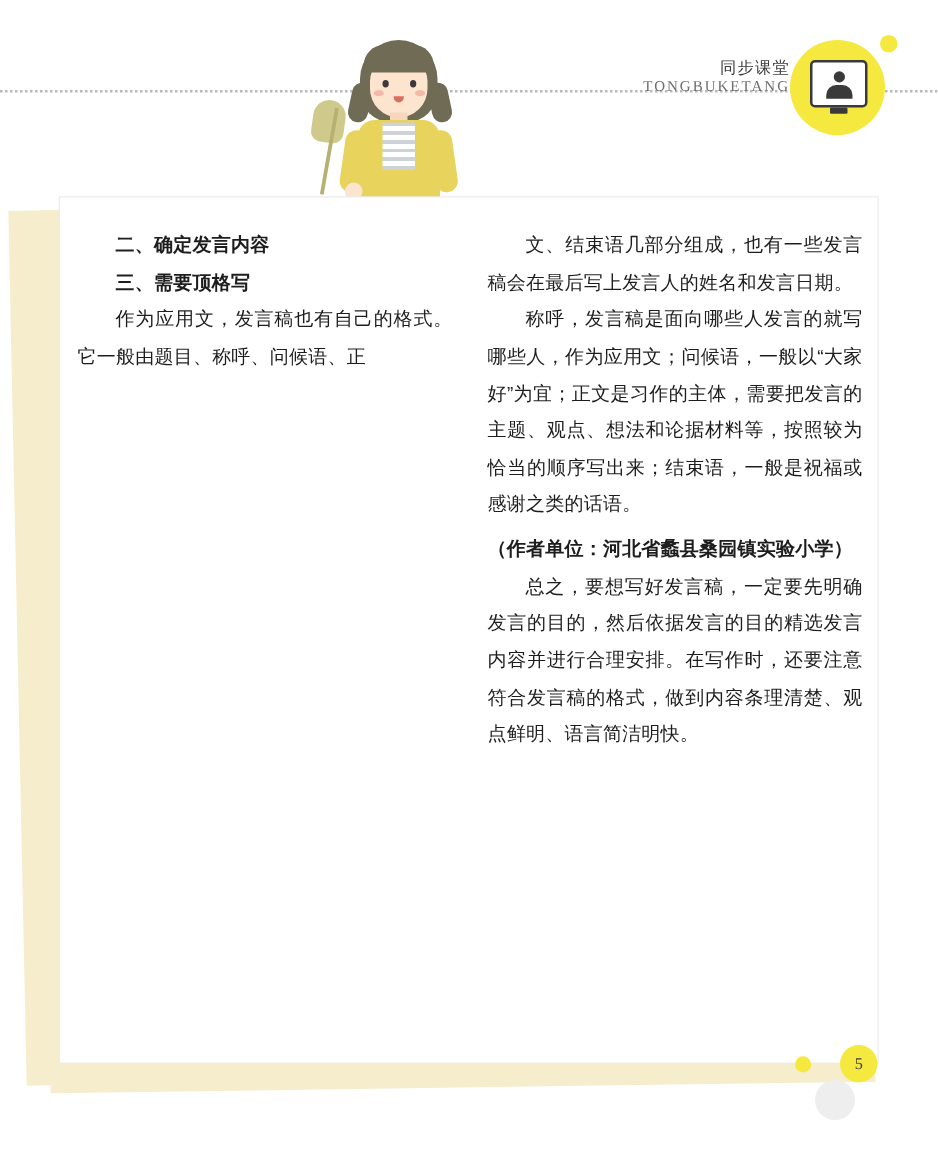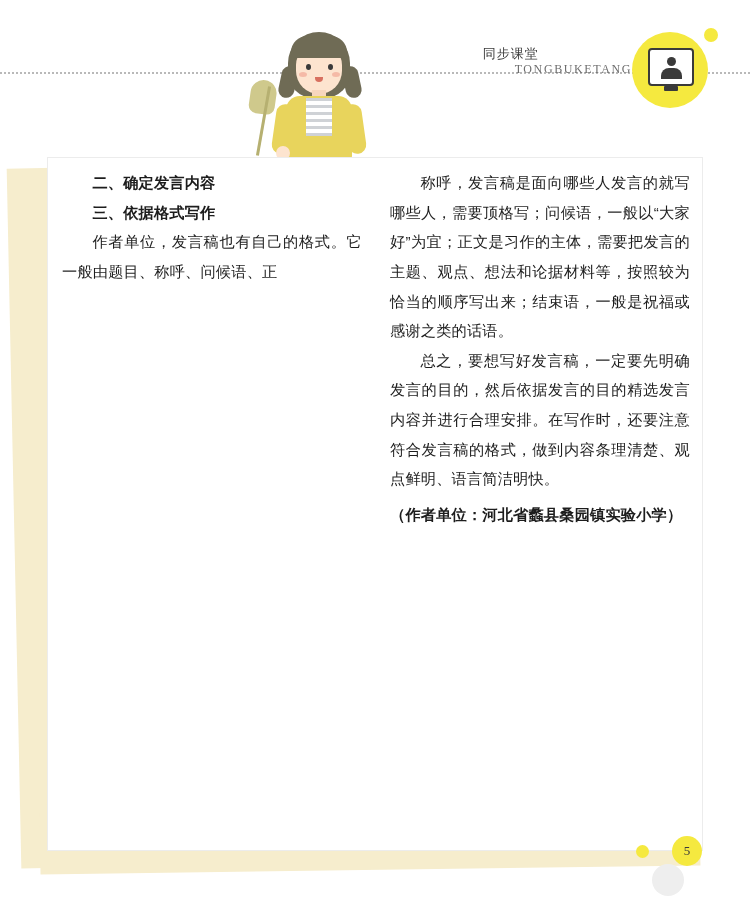--- a/index.html
+++ b/index.html
@@ -24,21 +24,21 @@
   }
   .header-dotline {
     position: absolute;
     left: 0; top: 72px;
     width: 750px; height: 0;
     border-top: 2px dotted #b9b9b9;
   }
   .header-right-label {
     position: absolute;
     right: 118px; top: 46px;
-    text-align: left;
+    text-align: right;
     line-height: 1.25;
   }
   .header-cn {
     font-size: 13px;
     color: #3b3b3b;
     letter-spacing: 1px;
     font-family: "Liberation Sans", sans-serif;
   }
   .header-en {
     font-size: 12px;
@@ -207,21 +207,21 @@
   }
   .paper {
     position: absolute;
     left: 48px; top: 158px;
     width: 654px; height: 692px;
     background: #ffffff;
     box-shadow: 0 0 0 1px #ececec;
   }
   .paper-inner {
     position: absolute;
-    left: 62px; top: 168px;
+    left: 62px; top: 182px;
     width: 628px; height: 640px;
     display: flex;
     gap: 28px;
   }
   .col {
     width: 300px;
     font-family: "Liberation Sans", sans-serif;
     font-size: 15.2px;
     line-height: 1.95;
     color: #1d1d1d;
@@ -311,25 +311,26 @@
   <div class="g-hand"></div>
 </div>
 
 <div class="paper-bg-left"></div>
 <div class="paper-bg-bottom"></div>
 <div class="paper"></div>
 
 <div class="paper-inner">
   <div class="col">
     <p class="p h">二、确定发言内容</p>
-    <p class="p h">三、依据格式写作</p>
-    <p class="p">作者单位，发言稿也有自己的格式。它一般由题目、称呼、问候语、正</p>
+    <p class="p h">三、需要顶格写</p>
+    <p class="p">作为应用文，发言稿也有自己的格式。它一般由题目、称呼、问候语、正</p>
   </div>
   <div class="col">
-    <p class="p">称呼，发言稿是面向哪些人发言的就写哪些人，需要顶格写；问候语，一般以“大家好”为宜；正文是习作的主体，需要把发言的主题、观点、想法和论据材料等，按照较为恰当的顺序写出来；结束语，一般是祝福或感谢之类的话语。</p>
+    <p class="p">文、结束语几部分组成，也有一些发言稿会在最后写上发言人的姓名和发言日期。</p>
+    <p class="p">称呼，发言稿是面向哪些人发言的就写哪些人，作为应用文；问候语，一般以“大家好”为宜；正文是习作的主体，需要把发言的主题、观点、想法和论据材料等，按照较为恰当的顺序写出来；结束语，一般是祝福或感谢之类的话语。</p>
+    <p class="p sig">（作者单位：河北省蠡县桑园镇实验小学）</p>
     <p class="p">总之，要想写好发言稿，一定要先明确发言的目的，然后依据发言的目的精选发言内容并进行合理安排。在写作时，还要注意符合发言稿的格式，做到内容条理清楚、观点鲜明、语言简洁明快。</p>
-    <p class="p sig">（作者单位：河北省蠡县桑园镇实验小学）</p>
   </div>
 </div>
 
 <div class="foot-dot-yellow"></div>
 <div class="foot-dot-gray"></div>
 <div class="page-badge">5</div>
 
 </body></html>

